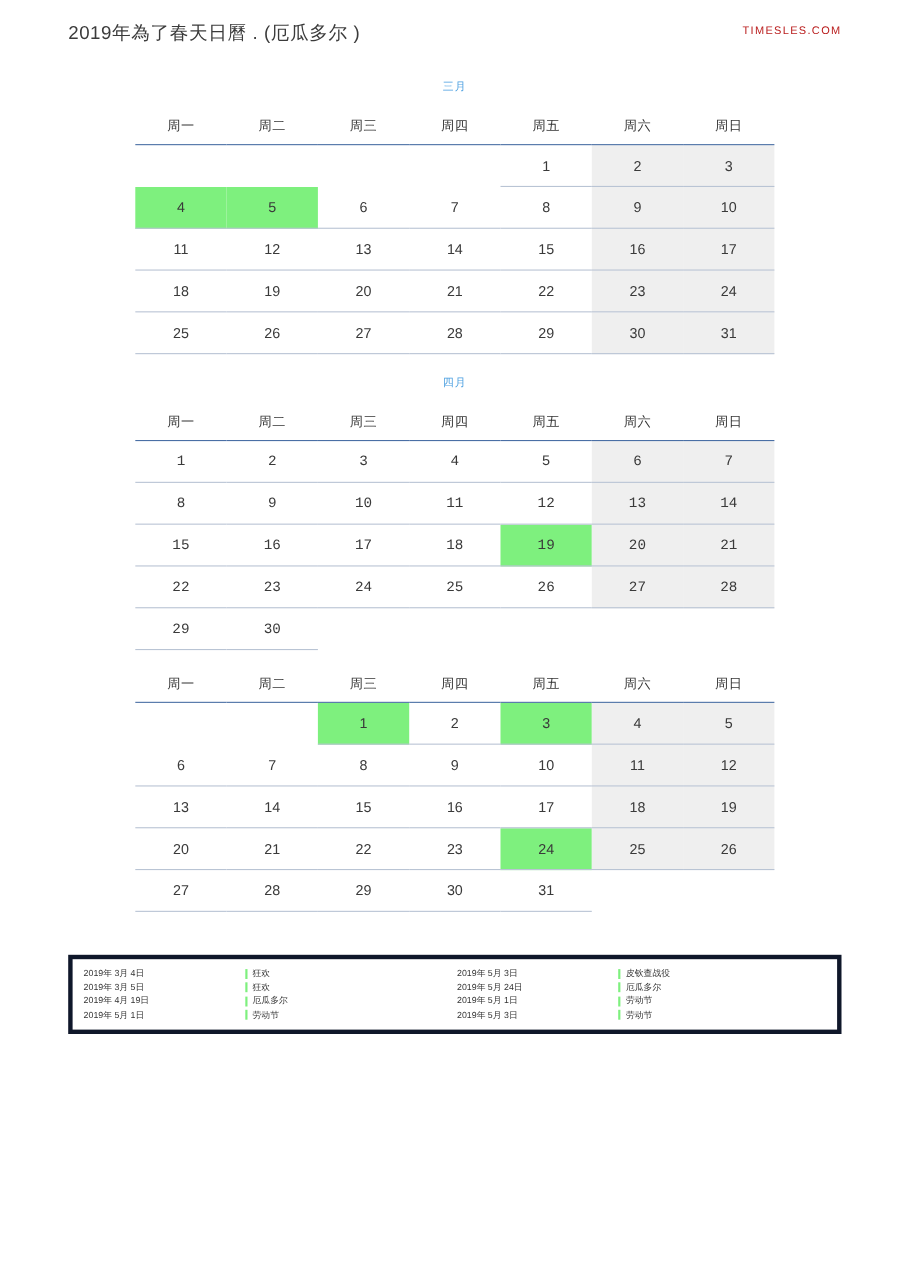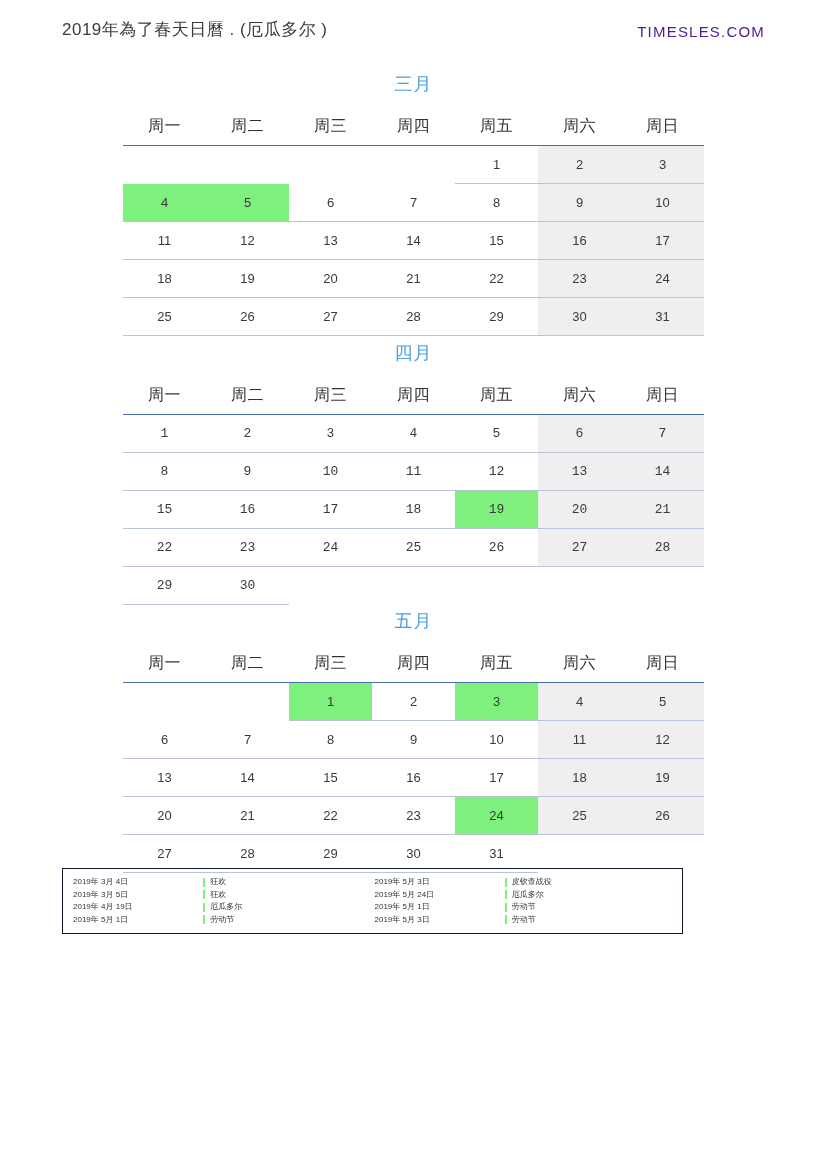--- a/index.html
+++ b/index.html
@@ -35,45 +35,45 @@
     top: 0;
     font-size: 17px;
     color: #3b3b3b;
     letter-spacing: 0.5px;
     white-space: nowrap;
   }
   .brand {
     position: absolute;
     right: 57px;
     top: 5px;
-    font-size: 15px;
-    color: #4c1d95;
+    font-size: 10px;
+    color: #b91c1c;
     letter-spacing: 1.2px;
     white-space: nowrap;
   }
   
   .cal {
     position: absolute;
     left: 123px;
     width: 581px;
   }
   .cal-title {
     text-align: center;
     color: #4a9fe0;
-    font-size: 18px;
+    font-size: 10px;
     margin-bottom: 16px;
     letter-spacing: 1px;
   }
   table.grid {
     border-collapse: collapse;
     width: 581px;
     table-layout: fixed;
   }
   table.grid th {
-    font-size: 16px;
+    font-size: 12px;
     font-weight: normal;
     color: #333;
     padding: 4px 0 8px 0;
     text-align: center;
     border-bottom: 1.5px solid #4a6fa5;
     letter-spacing: 0.5px;
   }
   table.grid td {
     height: 35px;
     text-align: center;
@@ -90,22 +90,22 @@
     background: #efefef;
   }
   table.grid td.hl {
     background: #7ef07e;
   }
   
   .legend {
     position: absolute;
     left: 62px;
     top: 868px;
-    width: 621px;
-    border: 1px solid #0f172a;
+    width: 703px;
+    border: 4px solid #0f172a;
     box-sizing: border-box;
     padding: 7px 6px 7px 10px;
     display: flex;
   }
   .legend-col {
     display: flex;
     flex-direction: column;
     justify-content: flex-start;
   }
   .legend-col.dates {
@@ -265,21 +265,20 @@
             <td class="empty">&nbsp;</td>
             <td class="empty">&nbsp;</td>
             <td class="empty">&nbsp;</td>
             <td class="empty">&nbsp;</td>
           </tr>
         </tbody>
     </table>
   </div>
 
   <div class="cal" id="cal-2" style="top:609px;">
-    <div class="cal-title">五月</div>
     <table class="grid">
       <thead>
           <tr>
             <th>周一</th>
             <th>周二</th>
             <th>周三</th>
             <th>周四</th>
             <th>周五</th>
             <th>周六</th>
             <th>周日</th>

